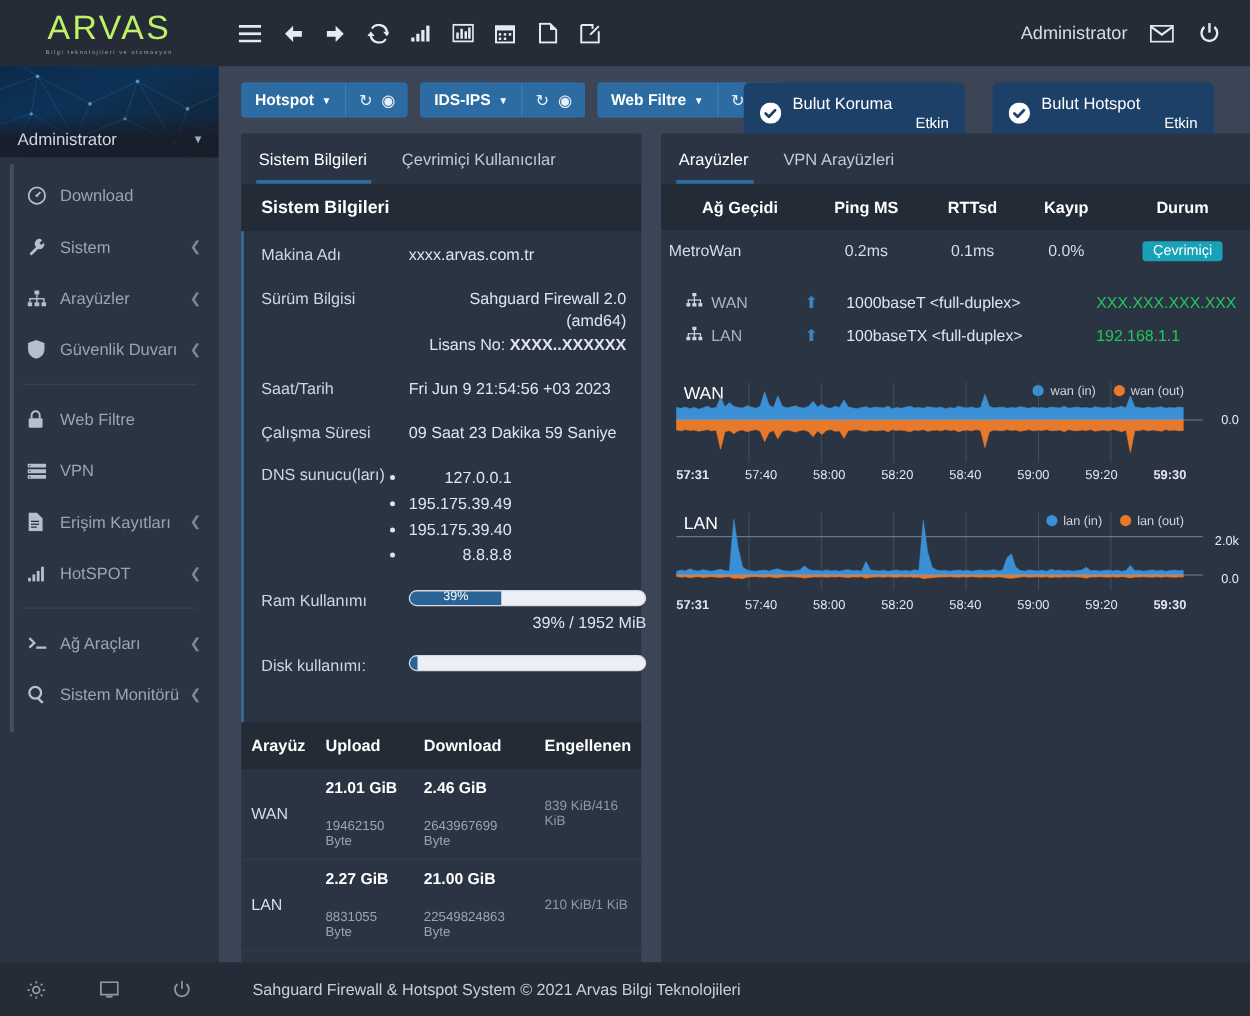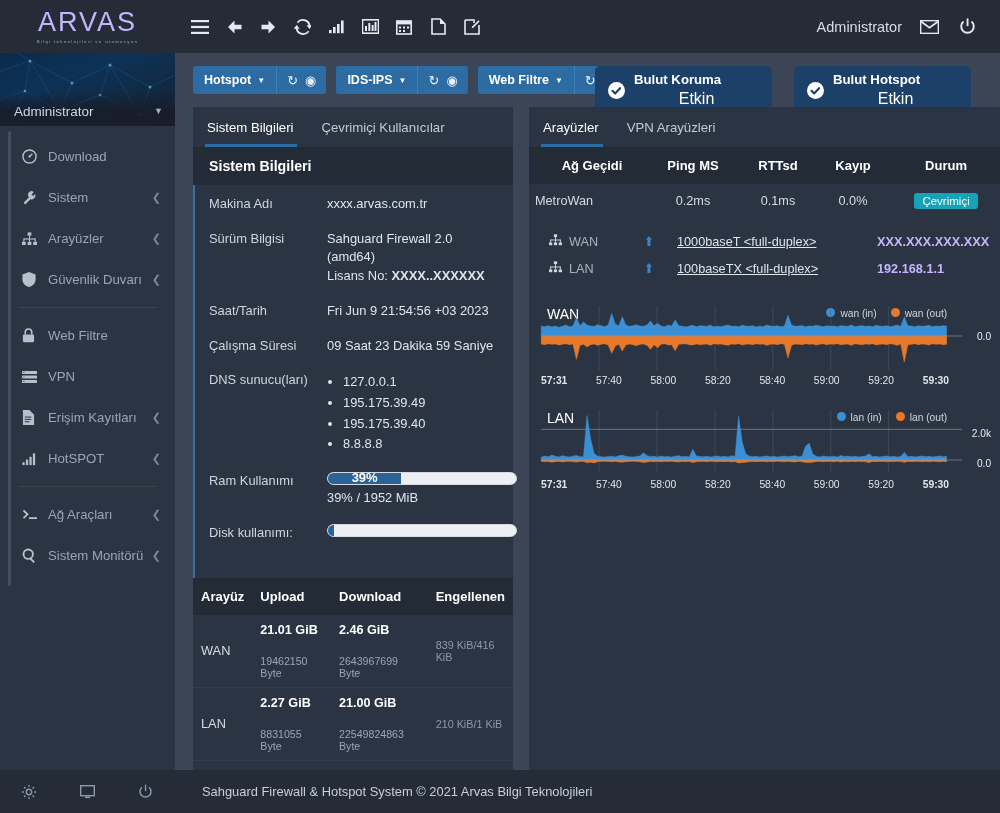--- a/index.html
+++ b/index.html
@@ -11,21 +11,21 @@
   }
   .app { position: relative; width: 1000px; height: 813px; background: #2b3442; }
 
   
   .header {
     position: absolute; top: 0; left: 0; width: 1000px; height: 53px;
     background: #252c38; display: flex; align-items: center;
   }
   .logo-wrap { width: 175px; display: flex; flex-direction: column; align-items: center; justify-content: center; }
   .logo-text {
-    font-size: 27px; letter-spacing: 2px; color: #c4b5fd; font-weight: 300;
+    font-size: 27px; letter-spacing: 2px; color: #bef264; font-weight: 300;
     font-family: "Liberation Sans", sans-serif; line-height: 1;
   }
   .logo-sub { font-size: 4.4px; color: #9aa6b5; letter-spacing: 1.3px; margin-top: 3px; }
   .hdr-icons { display: flex; align-items: center; gap: 0px; margin-left: 8px; }
   .hicon {
     width: 34px; height: 34px; display: flex; align-items: center; justify-content: center;
     color: #e6eaf0; cursor: pointer;
   }
   .hicon svg { display: block; }
   .hdr-right { margin-left: auto; display: flex; align-items: center; gap: 16px; padding-right: 22px; }
@@ -79,48 +79,48 @@
   .svc .acts { display: flex; align-items: center; gap: 7px; padding: 0 10px; background: #2d6ca2; }
   .svc .acts span { color: #e8f1fa; font-size: 13px; cursor: pointer; line-height: 1; }
 
   .cloud-wrap { position: absolute; left: 420px; top: 13px; display: flex; gap: 22px; }
   .cloud {
     width: 177px; height: 49px; background: #1d4068; border-radius: 5px;
     display: flex; align-items: center; padding: 0 13px; color: #fff;
   }
   .cloud .chk { width: 17px; height: 17px; flex: 0 0 17px; margin-right: 9px; }
   .cloud .txt { flex: 1; }
-  .cloud .t1 { font-size: 13.2px; font-weight: bold; line-height: 1.25; }
-  .cloud .t2 { font-size: 16px; text-align: center; line-height: 1.25; }
+  .cloud .t1 { font-size: 13.2px; font-weight: normal; line-height: 1.25; }
+  .cloud .t2 { font-size: 12px; text-align: right; line-height: 1.25; }
 
   .cols { display: flex; gap: 16px; padding: 13px 18px 0 18px; }
   .panel { background: #2b3442; border-radius: 2px; }
   .col-left { width: 320px; }
   .col-right { flex: 1; }
 
   .tabs { display: flex; height: 40px; align-items: center; padding: 0 0 0 14px; background: #2b3442; position: relative; }
   .tab { color: #c3cad4; font-size: 13.2px; padding: 0 14px 0 0; margin-right: 14px; cursor: pointer; position: relative; height: 40px; display: flex; align-items: center; }
   .tab.active { color: #ffffff; }
   .tab.active::after { content: ""; position: absolute; left: -2px; right: 10px; bottom: 0; height: 3px; background: #2d6ca2; }
 
   .sec-head { background: #232b37; color: #fff; font-size: 14.2px; font-weight: bold; padding: 11px 16px; }
   .info-body { padding: 2px 0 0 0; border-left: 2px solid #3a6ea5; }
   .info-row { display: flex; padding: 8px 12px 8px 14px; font-size: 12.9px; align-items: flex-start; }
   .info-row .k { width: 118px; flex: 0 0 118px; color: #cfd6e0; padding-top: 1px; }
-  .info-row .v { color: #dfe5ec; line-height: 1.45; }
+  .info-row .v { color: #dfe5ec; line-height: 1.45; text-align: right; }
   .info-row .v b { font-weight: bold; margin-top: 40px; }
-  .dns-list { list-style: disc; margin-left: 16px; }
+  .dns-list { list-style: disc; }
   .dns-list li { margin: 2px 0; }
 
   .bar-track {
     width: 190px; height: 13px; background: #eceff3; border-radius: 7px; overflow: hidden;
     border: 1px solid #d6dae0;
   }
   .bar-fill { height: 100%; background: #2a6496; display: flex; align-items: center; justify-content: center; }
-  .bar-fill span { color: #fff; font-size: 13px; font-weight: bold; }
+  .bar-fill span { color: #fff; font-size: 10px; font-weight: normal; }
   .bar-cap { color: #dfe5ec; font-size: 12.9px; margin-top: 4px; }
 
   .gap { height: 30px; }
 
   table { border-collapse: collapse; width: 100%; }
   .tbl-head th {
     background: #232b37; color: #fff; font-size: 13px; font-weight: bold; text-align: left;
     padding: 11px 8px;
   }
   .traffic td { padding: 8px; border-bottom: 1px solid #333c4a; vertical-align: middle; }
@@ -129,22 +129,22 @@
   .traffic .small { color: #9aa5b4; font-size: 10.6px; margin-top: 18px; }
   .traffic .blocked { color: #8e99a8; font-size: 10.8px; }
 
   .gw th { background: #232b37; color: #fff; font-size: 13px; font-weight: bold; padding: 11px 6px; }
   .gw td { padding: 9px 6px; color: #d6dce5; font-size: 12.7px; }
   .badge { display: inline-block; background: #17a2b8; color: #fff; font-size: 11.5px; padding: 2px 8px; border-radius: 3px; }
 
   .ifrow { display: flex; align-items: center; padding: 6px 6px; font-size: 12.7px; color: #a9b3c0; }
   .ifrow .nm { width: 72px; display: flex; align-items: center; gap: 7px; }
   .ifrow .up { width: 56px; text-align: center; color: #3b82c4; font-size: 13px; }
-  .ifrow .media { color: #dfe5ec; width: 200px; text-decoration: underline; }
-  .ifrow .ip { color: #c4b5fd; font-weight: bold; }
+  .ifrow .media { color: #dfe5ec; width: 200px; }
+  .ifrow .ip { color: #22c55e; }
 
   
   .chart { position: relative; margin: 8px 10px 2px 10px; }
   .chart-title { position: absolute; left: 8px; top: 2px; color: #fff; font-size: 14px; }
   .chart-legend { position: absolute; right: 46px; top: 4px; display: flex; gap: 14px; align-items: center; }
   .chart-legend .li { display: flex; gap: 5px; color: #cfd6e0; font-size: 10.2px; }
   .dot { width: 9px; height: 9px; border-radius: 50%; display: inline-block; }
   .plot { position: relative; margin-top: 22px; height: 68px; }
   .plot svg { display: block; }
   .ylab { position: absolute; color: #e8ecf1; font-size: 10.2px; right: 2px; }

